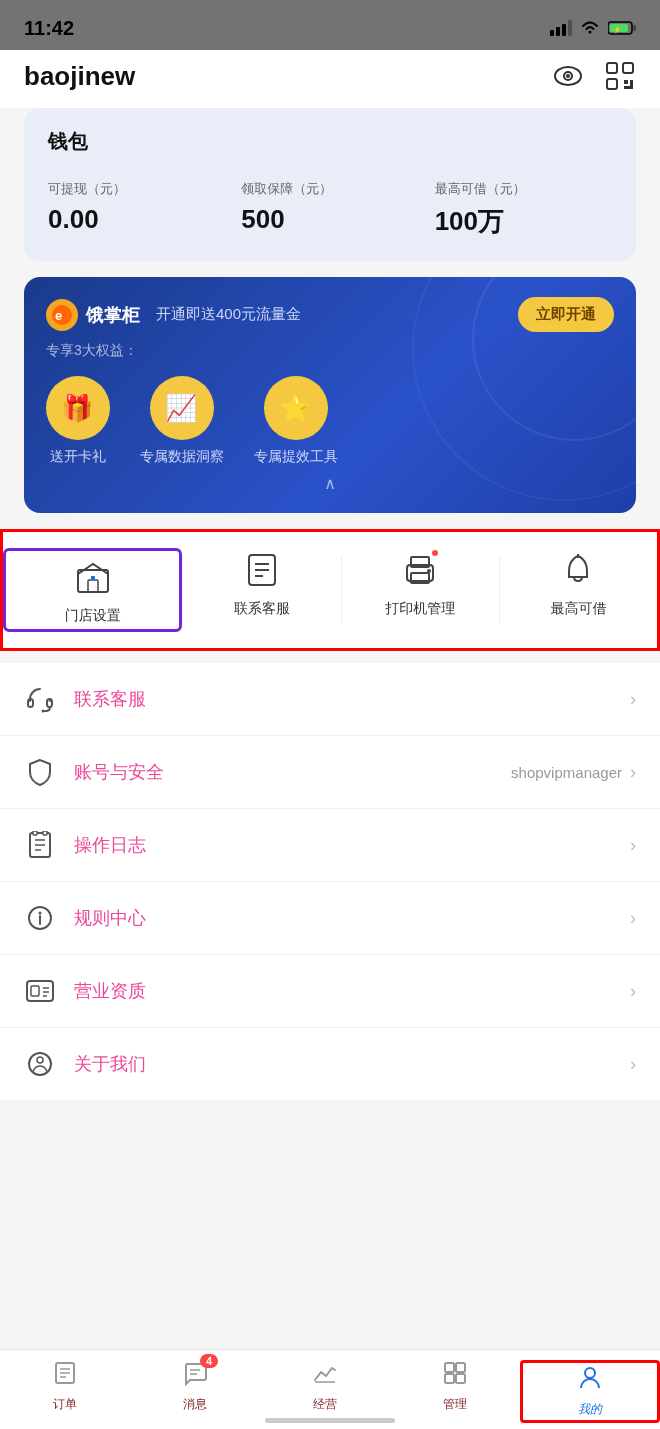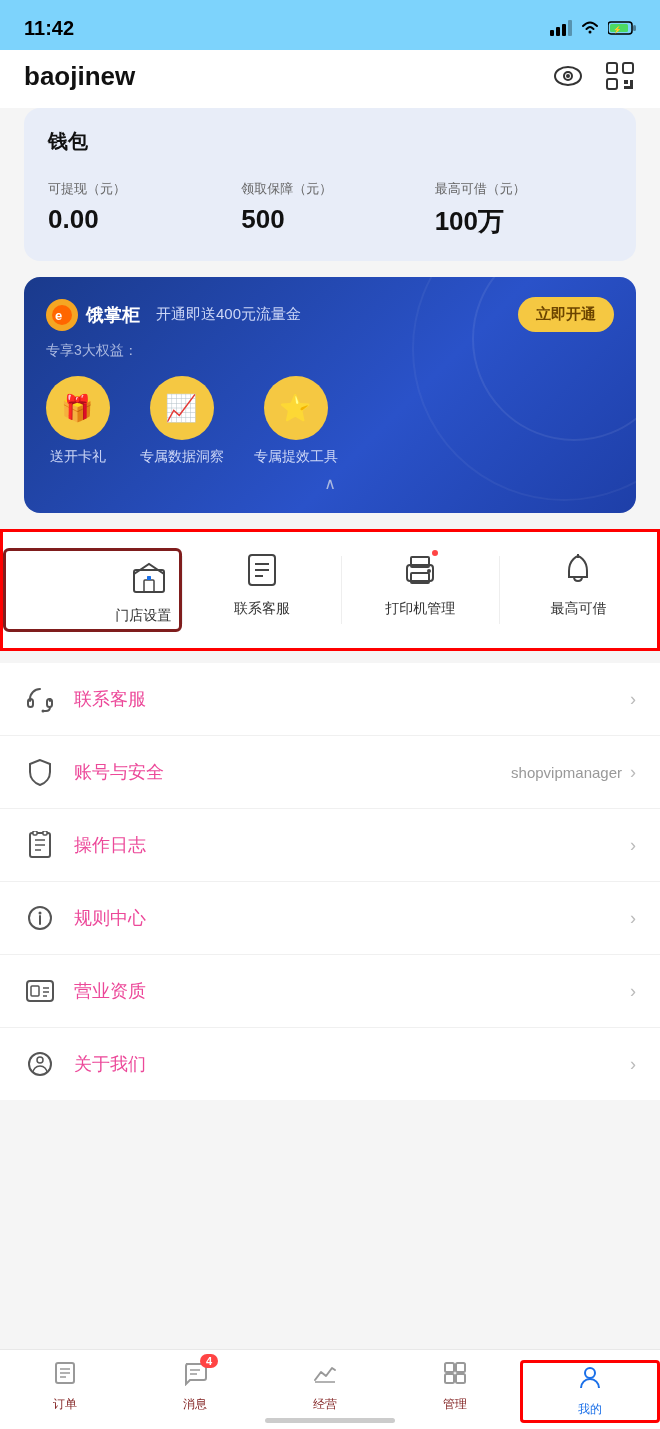--- a/index.html
+++ b/index.html
@@ -8,21 +8,21 @@
       font-family: -apple-system, 'PingFang SC', 'Helvetica Neue', sans-serif;
       background: #f5f5f5;
       width: 660px;
       min-height: 1429px;
       position: relative;
       overflow-x: hidden;
     }
 
     
     .status-bar {
-      background: #7dd3fc;
+      background: #737373;
       display: flex;
       justify-content: space-between;
       align-items: center;
       padding: 14px 24px 8px;
       height: 50px;
     }
     .status-time {
       font-size: 20px;
       font-weight: 600;
       color: #000;
@@ -318,20 +318,21 @@
     }
     .nav-icon.active {
       color: #1a6fe8;
     }
     .nav-label {
       font-size: 12px;
       color: #7f1d1d;
     }
     .nav-label.active {
       color: #1a6fe8;
+      font-style: italic;
     }
     .home-indicator {
       position: fixed;
       bottom: 6px;
       left: 50%;
       transform: translateX(-50%);
       width: 130px;
       height: 5px;
       background: #000;
       border-radius: 3px;
@@ -448,21 +449,21 @@
       <div class="banner-icon-item">
         <div class="banner-icon-circle">⭐</div>
         <span class="banner-icon-label">专属提效工具</span>
       </div>
     </div>
     <div class="banner-chevron">∧</div>
   </div>
 
   <div class="quick-actions">
 
-    <div class="quick-action-item" style="border:3px solid #7f1d1d; border-radius:6px; padding:4px 8px;align-items:flex-end;">
+    <div class="quick-action-item" style="border:3px solid #6d28d9; border-radius:6px; padding:4px 8px;">
       <div class="quick-action-icon">
         <svg width="38" height="38" viewBox="0 0 38 38">
           <rect x="4" y="12" width="30" height="22" rx="2" stroke="#444" stroke-width="2" fill="none"></rect>
           <path d="M4 16 L19 6 L34 16" stroke="#444" stroke-width="2" fill="none"></path>
           <rect x="14" y="22" width="10" height="12" rx="1" stroke="#444" stroke-width="1.5" fill="none"></rect>
           <rect x="17" y="18" width="4" height="4" fill="#1a6fe8" rx="0.5"></rect>
         </svg>
       </div>
       <span class="quick-action-label">门店设置</span>
     </div>

